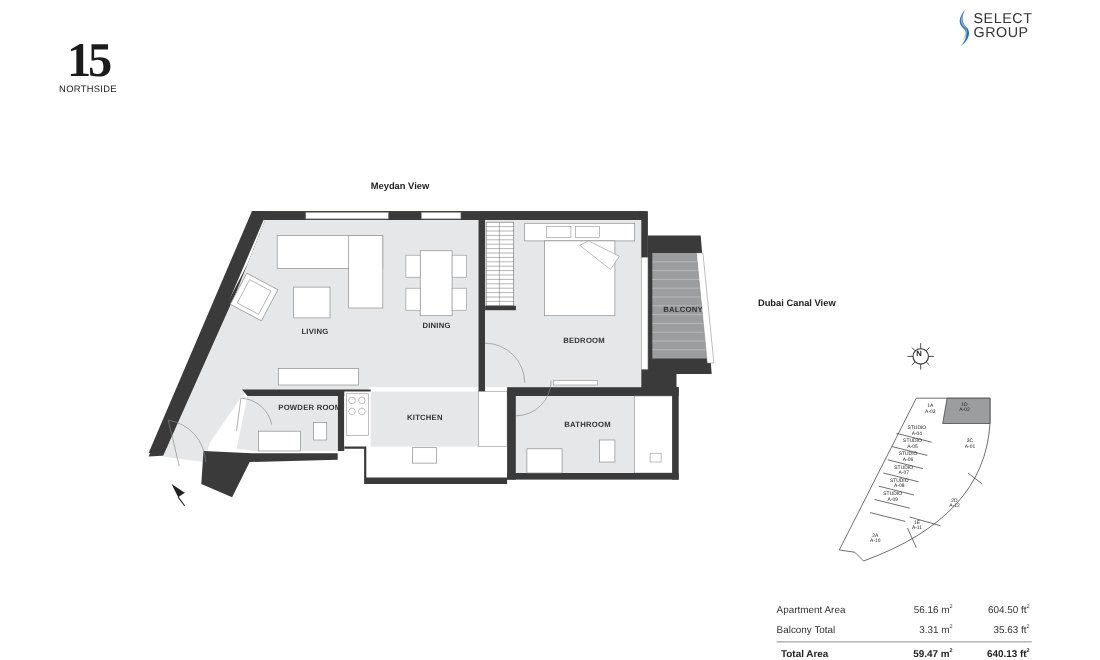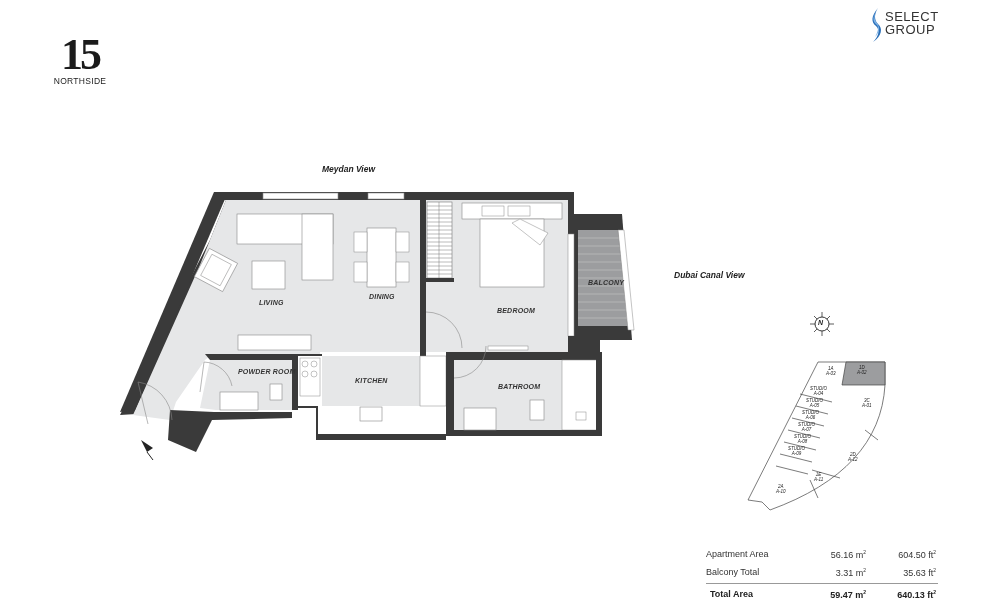--- a/index.html
+++ b/index.html
@@ -43,21 +43,21 @@
   <svg class="abs" style="left:2px;top:0" width="14" height="34" viewBox="0 0 14 34">
     <path d="M9 0 C2 8,2 14,7 18 C11 22,10 28,4 34 C13 28,14 20,9 16 C5 12,5 6,9 0Z" fill="#2a6fb8"></path>
     <path d="M7 4 C3 10,4 14,8 17 C10 19,9 24,6 29 C11 24,11 19,8 15 C5 12,5 8,7 4Z" fill="#7fb2e5"></path>
   </svg>
   <div class="sg-text">
     <div>SELECT</div>
     <div>GROUP</div>
   </div>
 </div>
 
-<div class="abs" style="left:0;top:0;width:872px;height:600px;font-style:italic;">
+<div class="abs" style="left:15px;top:0;width:872px;height:600px;">
   <svg width="1000" height="600" viewBox="0 0 1000 600" style="position:absolute;left:0;top:0">
 
     <polygon points="214,192 420,192 420,200 226,200 222,210 210,240 120,415 136,414 218,248 228,200 214,192" fill="#3a3a3a"></polygon>
 
     <polygon points="226,200 420,200 420,352 320,352 320,356 210,356 205,360 176,402 170,420 133,415 200,265" fill="#e6e7e8"></polygon>
 
     <polygon points="214,192 228,192 135,410 120,412" fill="#3a3a3a"></polygon>
 
     <rect x="214" y="192" width="356" height="8" fill="#3a3a3a"></rect>
 

